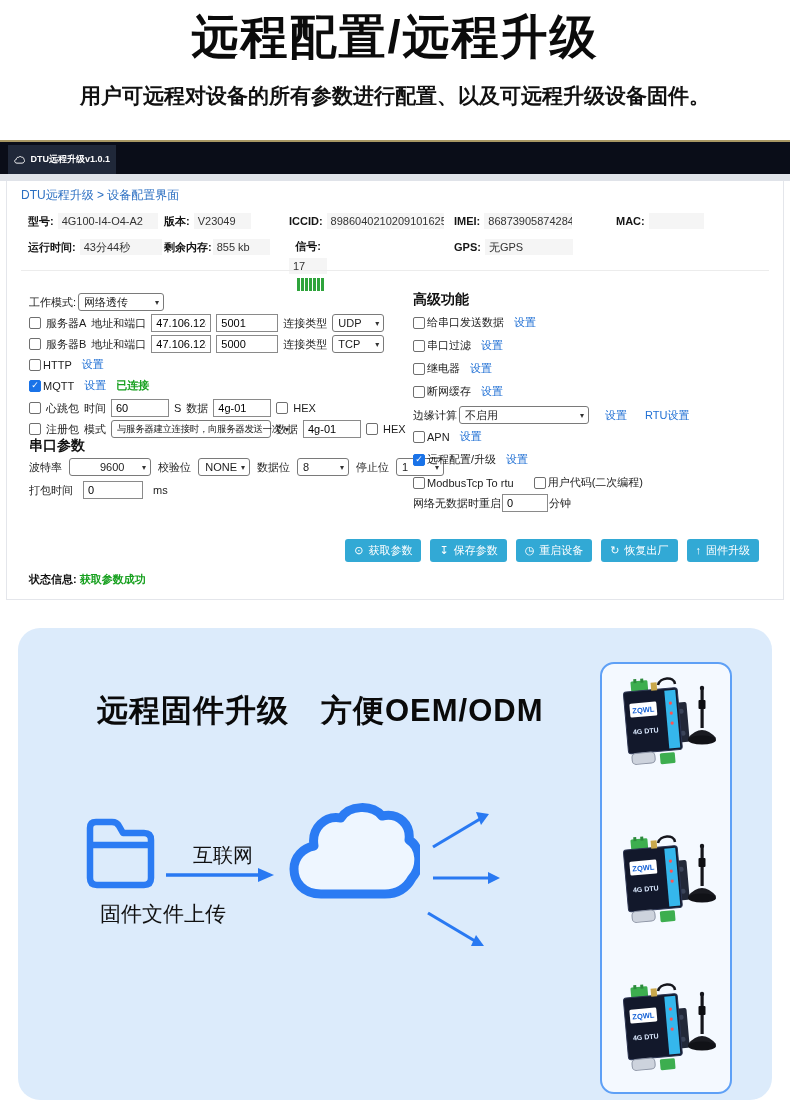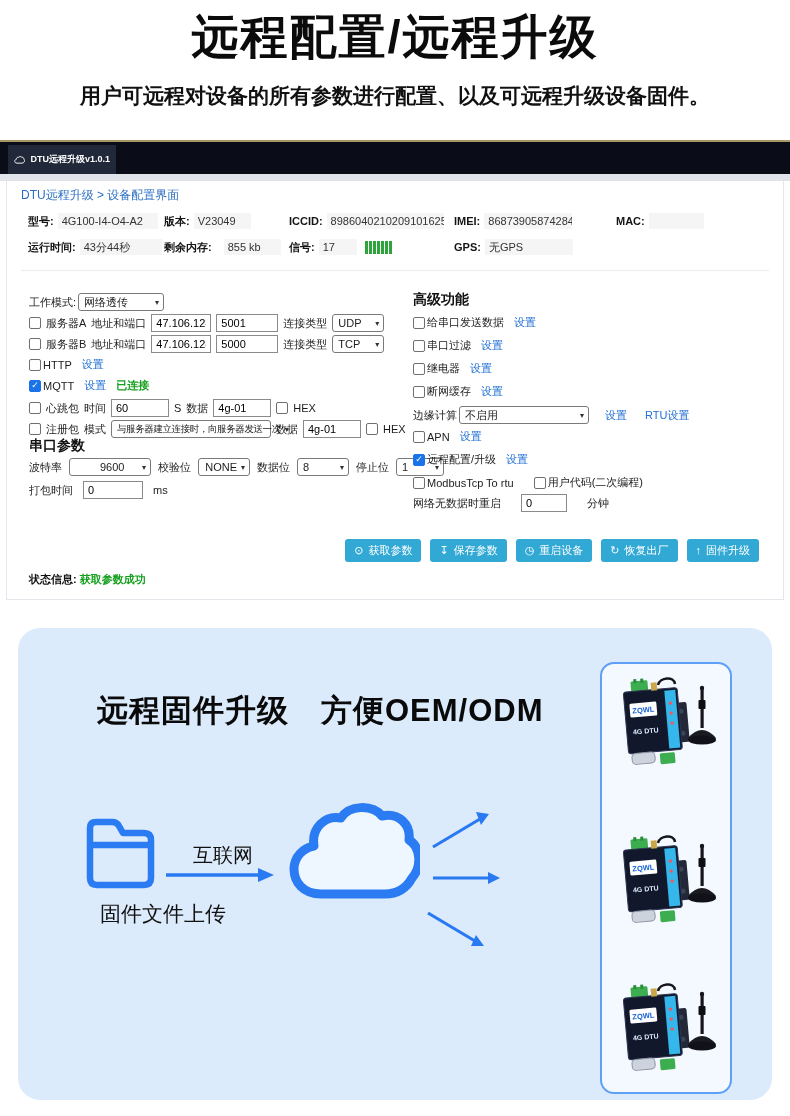--- a/index.html
+++ b/index.html
@@ -93,25 +93,25 @@
     </div>
     <div class="row" style="left:609px;top:32px;gap:4px;">
       <span class="ilabel">MAC:</span>
       <span class="ival" style="width:55px;"></span>
     </div>
 
     <div class="row" style="left:21px;top:58px;gap:4px;">
       <span class="ilabel">运行时间:</span>
       <span class="ival" style="width:82px;">43分44秒</span>
     </div>
-    <div class="row" style="left:157px;top:58px;gap:12px;">
+    <div class="row" style="left:157px;top:58px;gap:1px;">
       <span class="ilabel">剩余内存:</span>
       <span class="ival" style="width:57px;">855 kb</span>
     </div>
-    <div class="row" style="left:282px;top:58px;gap:4px;">
+    <div class="row" style="left:282px;top:58px;gap:4px;flex-direction:column;">
       <span class="ilabel">信号:</span>
       <span class="ival" style="width:38px;">17</span>
       <span class="bars">
           <span class="bar"></span>
           <span class="bar"></span>
           <span class="bar"></span>
           <span class="bar"></span>
           <span class="bar"></span>
           <span class="bar"></span>
           <span class="bar"></span>
@@ -261,21 +261,21 @@
         </span>
       <span>远程配置/升级</span>
       <a class="lnk" style="margin-left:8px;">设置</a>
     </div>
     <div class="row" style="left:406px;top:294px;">
       <span class="cb"></span>
       <span>ModbusTcp To rtu</span>
       <span class="cb" style="margin-left:18px;"></span>
       <span>用户代码(二次编程)</span>
     </div>
-    <div class="row" style="left:406px;top:313px;gap:20px;">
+    <div class="row" style="left:406px;top:313px;gap:1px;">
       <span>网络无数据时重启</span>
       <input class="inp" style="width: 46px;" value="0">
       <span>分钟</span>
     </div>
 
     <div class="abs btnrow">
       <button class="abtn">
         <span class="bicon">⊙</span>
         <span>获取参数</span>
       </button>

